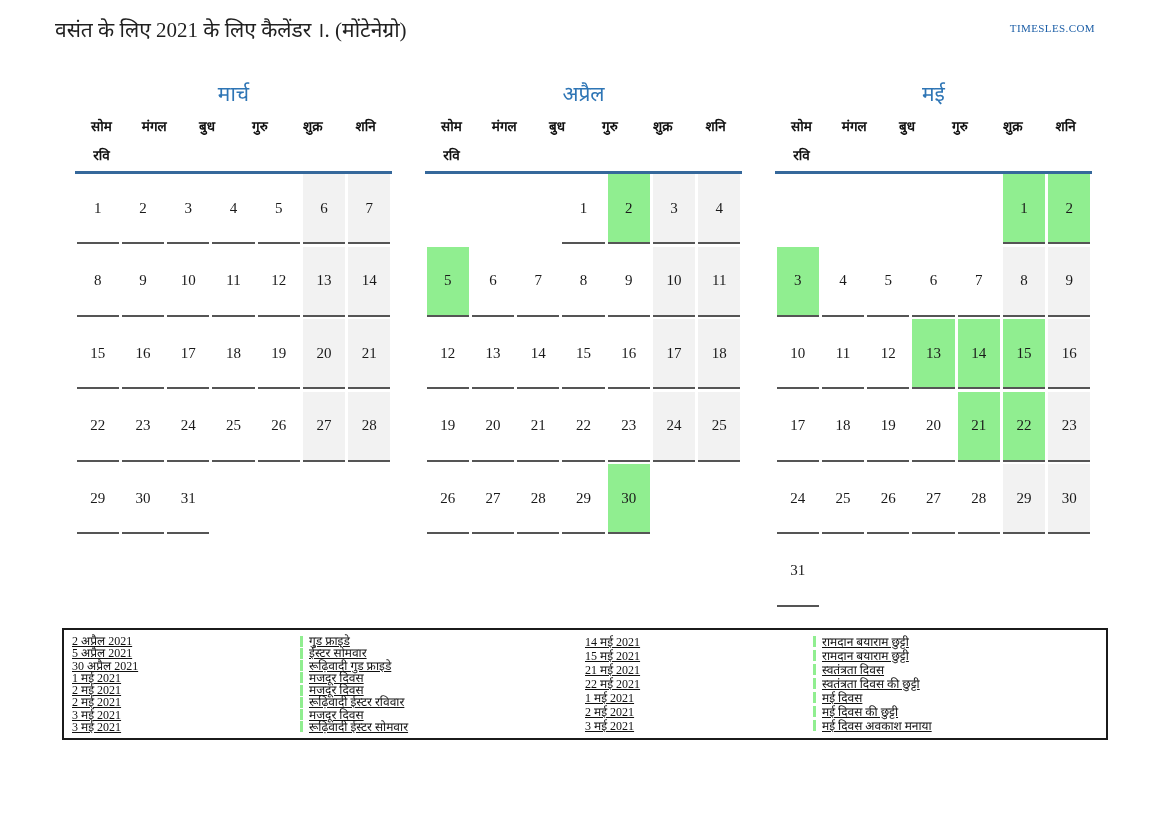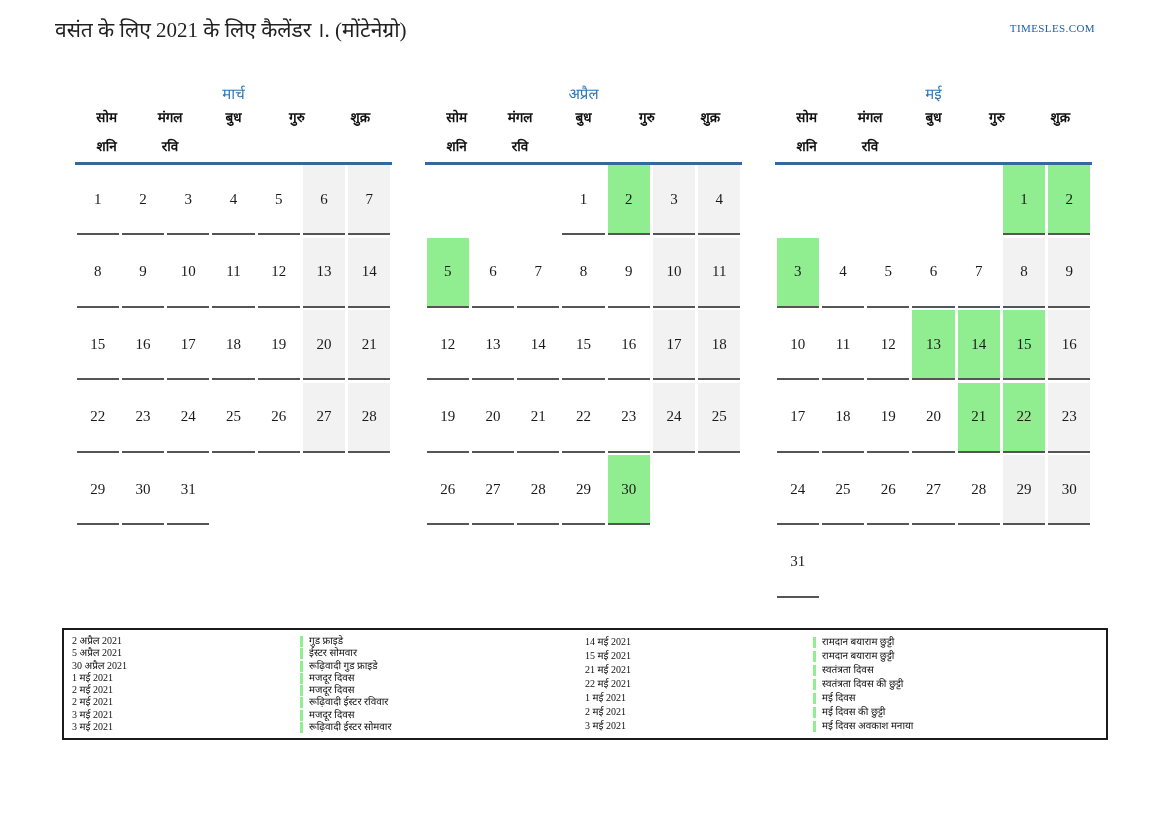--- a/index.html
+++ b/index.html
@@ -7,38 +7,38 @@
     font-family: "Liberation Serif", "DejaVu Serif", serif; }
 
   .header { position: absolute; top: 16px; left: 55px; right: 74px;
     display: flex; justify-content: space-between; align-items: flex-start; }
   .page-title { font-size: 21px; color: #1f1f1f; line-height: 28px; }
   .site-link { font-size: 11px; color: #1d5fa7; letter-spacing: 0.4px;
     text-decoration: none; padding-top: 6px; }
 
   .calendars { position: absolute; top: 84px; left: 75px; display: flex; gap: 33px; }
   .month { width: 317px; }
-  .month-title { text-align: center; color: #2e75b5; font-size: 15px;
-    line-height: 20px; }
-  .weekdays { display: grid; grid-template-columns: repeat(5, 1fr); }
+  .month-title { text-align: center; color: #2e75b5; font-size: 21px;
+    line-height: 20px; margin-bottom: 9px; }
+  .weekdays { display: grid; grid-template-columns: repeat(6, 1fr); }
   .wd { text-align: center; font-weight: bold; font-size: 13.5px; color: #111;
     padding: 4px 0 7px 0; }
   .head-line { height: 3px; background: #35689b; }
   .grid { display: grid; grid-template-columns: repeat(7, 1fr); }
   .cell { height: 72.5px; }
   .daybox { height: 70px; margin: 0 1.5px; display: flex; align-items: center;
     justify-content: center; font-size: 15px; color: #1a1a1a; }
   .daybox.has-day { border-bottom: 2px solid #555; }
   .daybox.weekend { background: #f2f2f2; }
   .daybox.holiday { background: #90ee90; }
 
   .legend { position: absolute; left: 62px; top: 628px; width: 1046px; height: 112px;
     border: 2px solid #1b1b1b; display: flex; padding: 5px 8px; }
   .legend-col { width: 50%; display: flex; flex-direction: column; justify-content: space-around; }
-  .legend-row { display: flex; align-items: flex-end; font-size: 10px; line-height: 12.2px; color: #111; }
+  .legend-row { display: flex; align-items: center; font-size: 12px; line-height: 12.2px; color: #111; text-decoration: underline; }
   .legend-date { width: 228px; flex: none; }
   .legend-bar { width: 3px; height: 11px; background: #90ee90; margin-right: 6px; flex: none; }
   .legend-name { white-space: nowrap; }
 </style>
 </head>
 <body>
 
 <div class="header">
   <div class="page-title">वसंत के लिए 2021 के लिए कैलेंडर ।. (मोंटेनेग्रो)</div>
   <a class="site-link" href="#">TIMESLES.COM</a>

